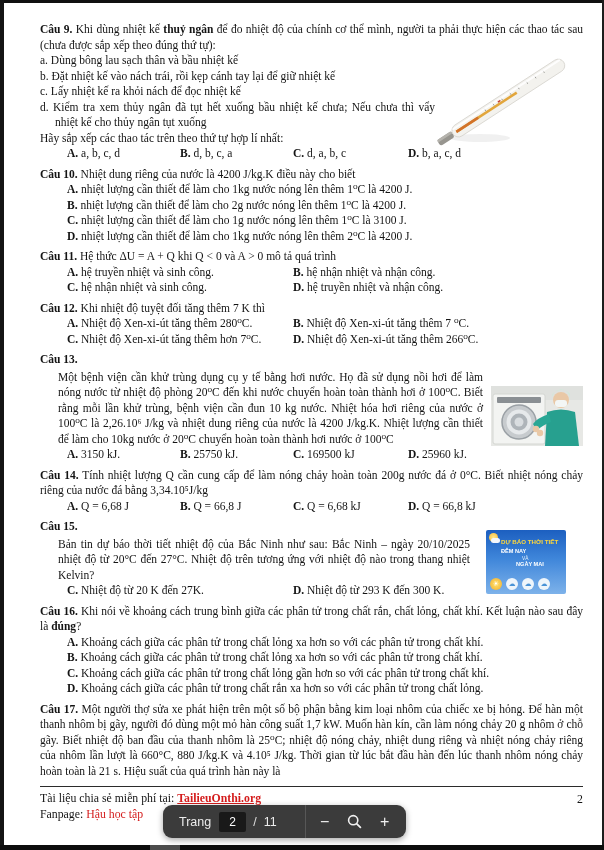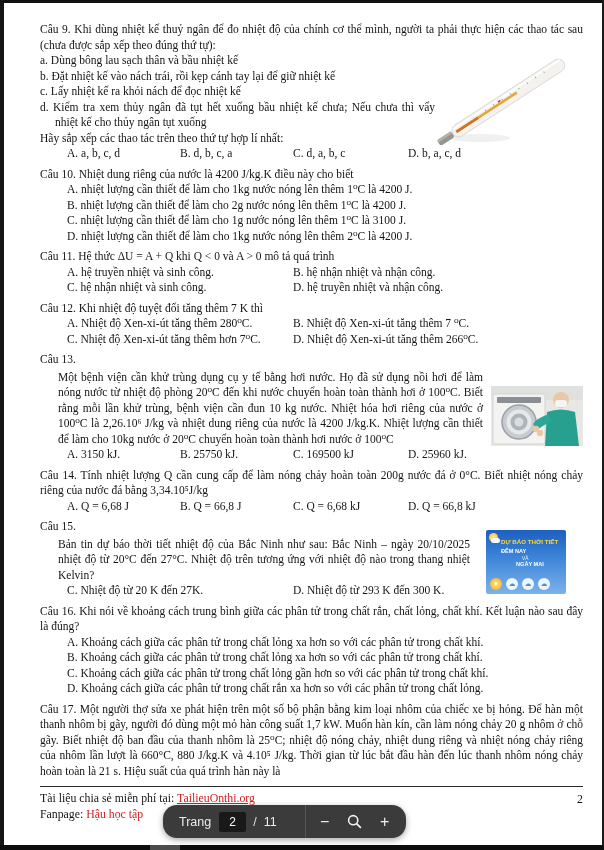--- a/index.html
+++ b/index.html
@@ -7,21 +7,21 @@
   .screen{position:relative;width:604px;height:850px;background:#fff;
     font-family:"Liberation Serif","DejaVu Serif",serif;color:#141414}
   
   .edge-top{position:absolute;top:0;left:0;right:0;height:3px;background:#101010}
   .edge-left{position:absolute;top:0;left:0;bottom:0;width:4px;background:#141414}
   .edge-right{position:absolute;top:0;right:0;bottom:0;width:2px;background:#1d1d1d}
   .edge-bottom{position:absolute;bottom:0;left:0;right:0;height:5px;background:#0d0d0d}
   .scroll-nub{position:absolute;bottom:0;left:150px;width:30px;height:5px;background:#4c4c4c}
 
   .content{position:absolute;left:40px;top:22px;width:543px;font-size:11.5px;line-height:15.5px}
-  b{font-weight:normal}
+  b{font-weight:bold}
   .jst{text-align:justify}
   .q{margin-top:5px}
   .steps{}
   .step{padding-left:15px;text-indent:-15px}
   .step-d{padding-right:148px}
   .opt4{display:grid;grid-template-columns:113px 113px 115px auto;padding-left:27px}
   .opt2{display:grid;grid-template-columns:226px auto;padding-left:27px}
   .optline{padding-left:27px}
   .para{margin-left:18px;text-align:justify;margin-top:2px}
   .para15{width:412px}
@@ -43,26 +43,26 @@
   .w-l2{position:absolute;top:21px;left:36px;font-size:4.8px;color:#e8f1fa}
   .w-l3{position:absolute;top:27px;left:30px;font-size:5.6px;font-weight:bold;color:#fff}
   .w-icons{position:absolute;bottom:4px;left:4px;display:flex;gap:4px}
   .w-ic{width:12px;height:12px;border-radius:50%;background:#eef5fb;display:flex;align-items:center;justify-content:center;
     font-family:"DejaVu Sans",sans-serif;font-size:7px;line-height:1;color:#4a93d6}
   .w-ic.sun{background:radial-gradient(#ffe26e,#f0ad2e);color:#fff}
 
   
   .pfooter{position:absolute;left:40px;right:21px;top:786px;border-top:1.5px solid #2b2b2b;
     padding-top:4px;font-size:11.8px;line-height:15.5px}
-  .redlink{color:#d41c1c;font-weight:normal;text-decoration:underline;cursor:pointer}
+  .redlink{color:#d41c1c;font-weight:bold;text-decoration:underline;cursor:pointer}
   .redbold{color:#d41c1c;font-weight:normal;cursor:pointer}
   .pgnum{position:absolute;right:0;top:5px}
 
   
-  .toolbar{position:absolute;left:163px;top:805px;height:33px;background:#3b3b3b;border-radius:14px;
+  .toolbar{position:absolute;left:163px;top:805px;height:33px;background:#3b3b3b;border-radius:9px;
     display:flex;align-items:center;color:#ececec;font-family:"Liberation Sans","DejaVu Sans",sans-serif;
     font-size:12.5px;box-shadow:0 2px 6px rgba(0,0,0,.35);z-index:6;overflow:hidden}
   .tb-label{margin:0 8px 0 16px}
   .tb-input{width:27px;height:20px;background:#191919;border:none;border-radius:2px;color:#fff;
     text-align:center;font-size:12px;font-family:inherit;outline:none}
   .tb-sep{margin:0 7px;color:#dcdcdc}
   .tb-total{margin-right:28px}
   .tb-div{width:1px;height:33px;background:#575757}
   .tb-btn{width:30px;height:33px;display:flex;align-items:center;justify-content:center;cursor:pointer;
     font-size:16px;color:#f0f0f0;background:none;border:none;font-family:inherit}

